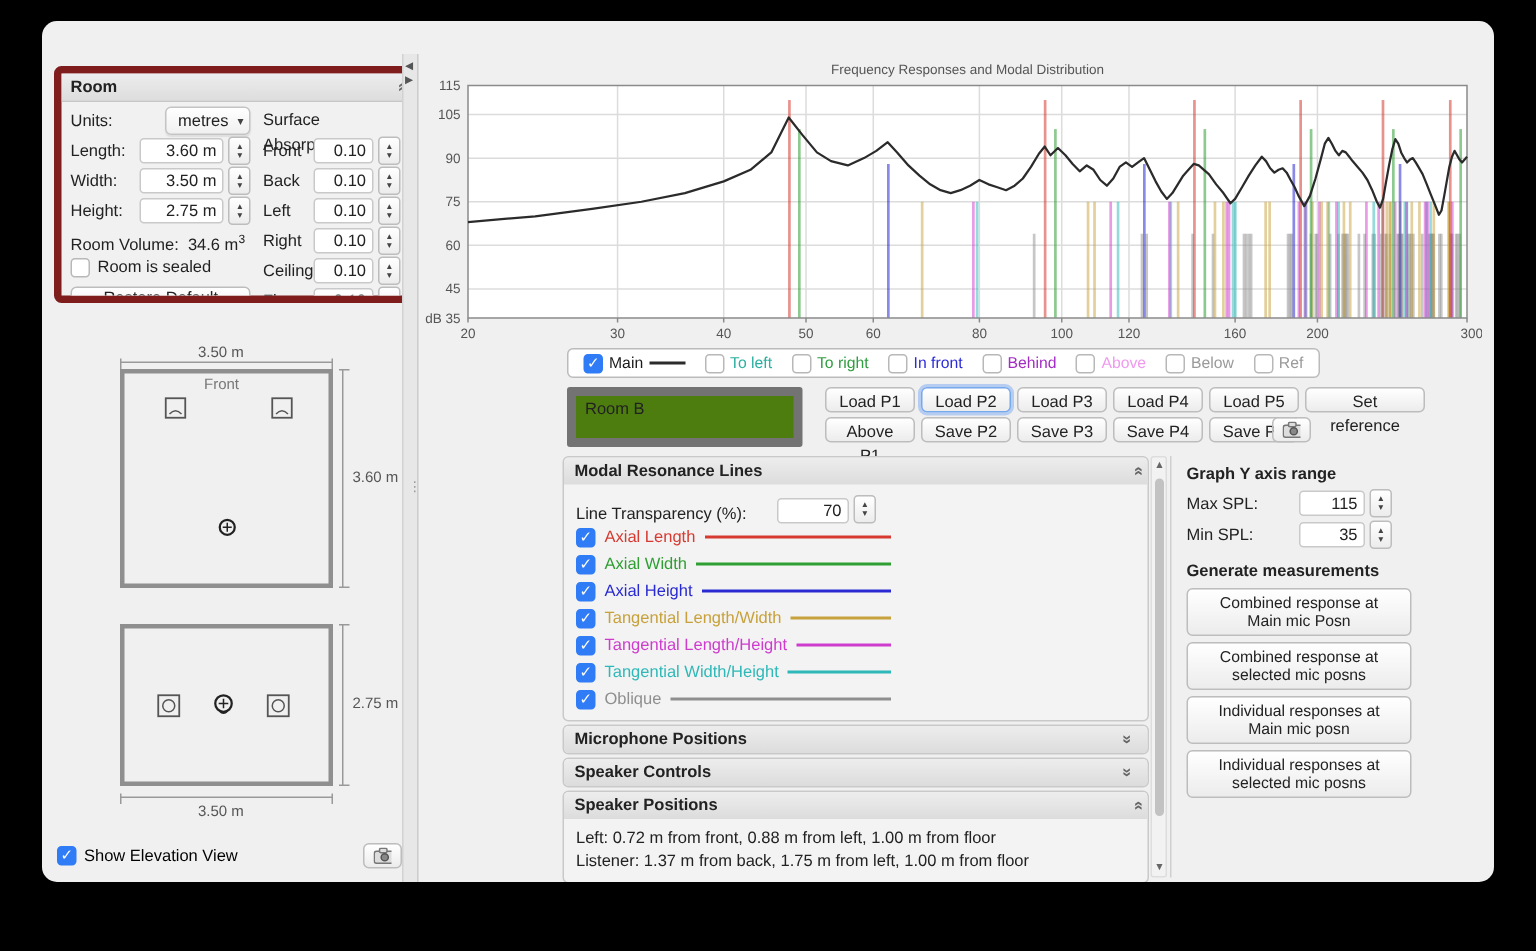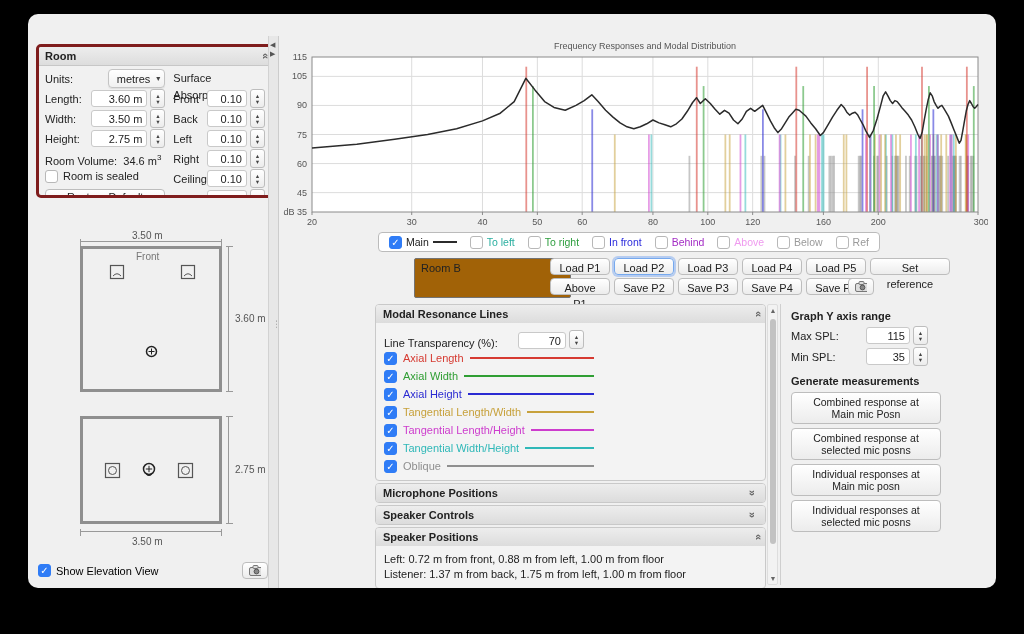--- a/index.html
+++ b/index.html
@@ -19,21 +19,21 @@
   .stepper{display:inline-flex;flex-direction:column;width:13px;height:17px;border:1px solid #bdbdbd;border-radius:3px;
      background:linear-gradient(#fff,#ececec);margin-left:3px;align-items:center;justify-content:center;flex:none;}
   .stepper i{font-style:normal;font-size:5.5px;line-height:6px;color:#444;}
   .btn{display:inline-block;background:linear-gradient(#fff,#ececec);border:1px solid #bdbdbd;border-radius:4px;
      font-size:11px;color:#222;text-align:center;box-sizing:border-box;}
   .btn.focused{border-color:#76a9ee;box-shadow:0 0 0 2px rgba(110,160,240,.45);}
   .chev{display:inline-block;font-size:11px;color:#666;line-height:10px;}
   .chev.up{transform:rotate(90deg);}
   .chev.down{transform:rotate(-90deg);}
   
-  .groupbox{position:absolute;left:8px;top:30px;width:232px;height:148px;border:3px solid #7f1d1d;
+  .groupbox{position:absolute;left:8px;top:30px;width:232px;height:148px;border:5px solid #7f1d1d;
      border-radius:5px;background:#f1f1f1;overflow:hidden;}
   .ghead{height:18px;background:linear-gradient(#ededed,#dddddd);border-bottom:1px solid #c7c7c7;
      font-size:11px;font-weight:bold;color:#222;line-height:18px;padding:0 6px;display:flex;}
   .ghead .sp{flex:1;}
   .gbody{display:flex;padding:4px 6px;gap:8px;}
   .gcol{display:flex;flex-direction:column;gap:3px;}
   .gcol.l{width:122px;}  .gcol.r{flex:1;}
   .frow{display:flex;align-items:center;height:17px;font-size:11px;color:#222;}
   .flabel{flex:1;}
   .coltitle{font-size:11px;color:#222;height:17px;line-height:17px;}
@@ -58,22 +58,22 @@
   .splitter .a{position:absolute;left:1px;font-size:7px;color:#555;line-height:7px;}
   .grip{position:absolute;left:3px;top:286px;color:#9a9a9a;font-size:9px;line-height:4px;letter-spacing:0;}
   
   .chartwrap{position:absolute;left:254px;top:26px;width:706px;height:188px;}
   
   .legendrow{position:absolute;left:350px;top:218px;width:502px;height:20px;background:#fff;border:1px solid #bbb;
      border-radius:4px;display:flex;align-items:center;padding:0 10px;box-sizing:border-box;justify-content:space-between;}
   .litem{display:flex;align-items:center;gap:4px;font-size:10.5px;}
   .lsample{width:24px;height:0;border-top:2px solid #2b2b2b;}
   
-  .roomb{position:absolute;left:350px;top:244px;width:157px;height:40px;background:#a16207;border:1px solid #737373;
-     border-radius:2px;font-size:11px;color:#222;padding:3px 6px;box-sizing:border-box;margin-left:36px;}
+  .roomb{position:absolute;left:350px;top:244px;width:157px;height:40px;background:#4d7c0f;border:6px solid #737373;
+     border-radius:2px;font-size:11px;color:#222;padding:3px 6px;box-sizing:border-box;}
   .btnrow{position:absolute;left:522px;height:17px;display:flex;gap:4px;}
   .btnrow .btn{width:60px;height:17px;line-height:16px;}
   .btn.wide{width:80px;}
   .cambtn{position:absolute;width:26px;height:17px;display:flex;align-items:center;justify-content:center;}
   
   .panel{border:1px solid #c9c9c9;border-radius:4px;background:#f3f3f3;overflow:hidden;margin-bottom:2px;}
   .phead{height:18px;background:linear-gradient(#ededed,#dcdcdc);font-size:11px;font-weight:bold;color:#222;
      line-height:18px;padding:0 7px;display:flex;}
   .phead .sp{flex:1;}
   .midcol{position:absolute;left:347px;top:290px;width:391px;height:281px;}

